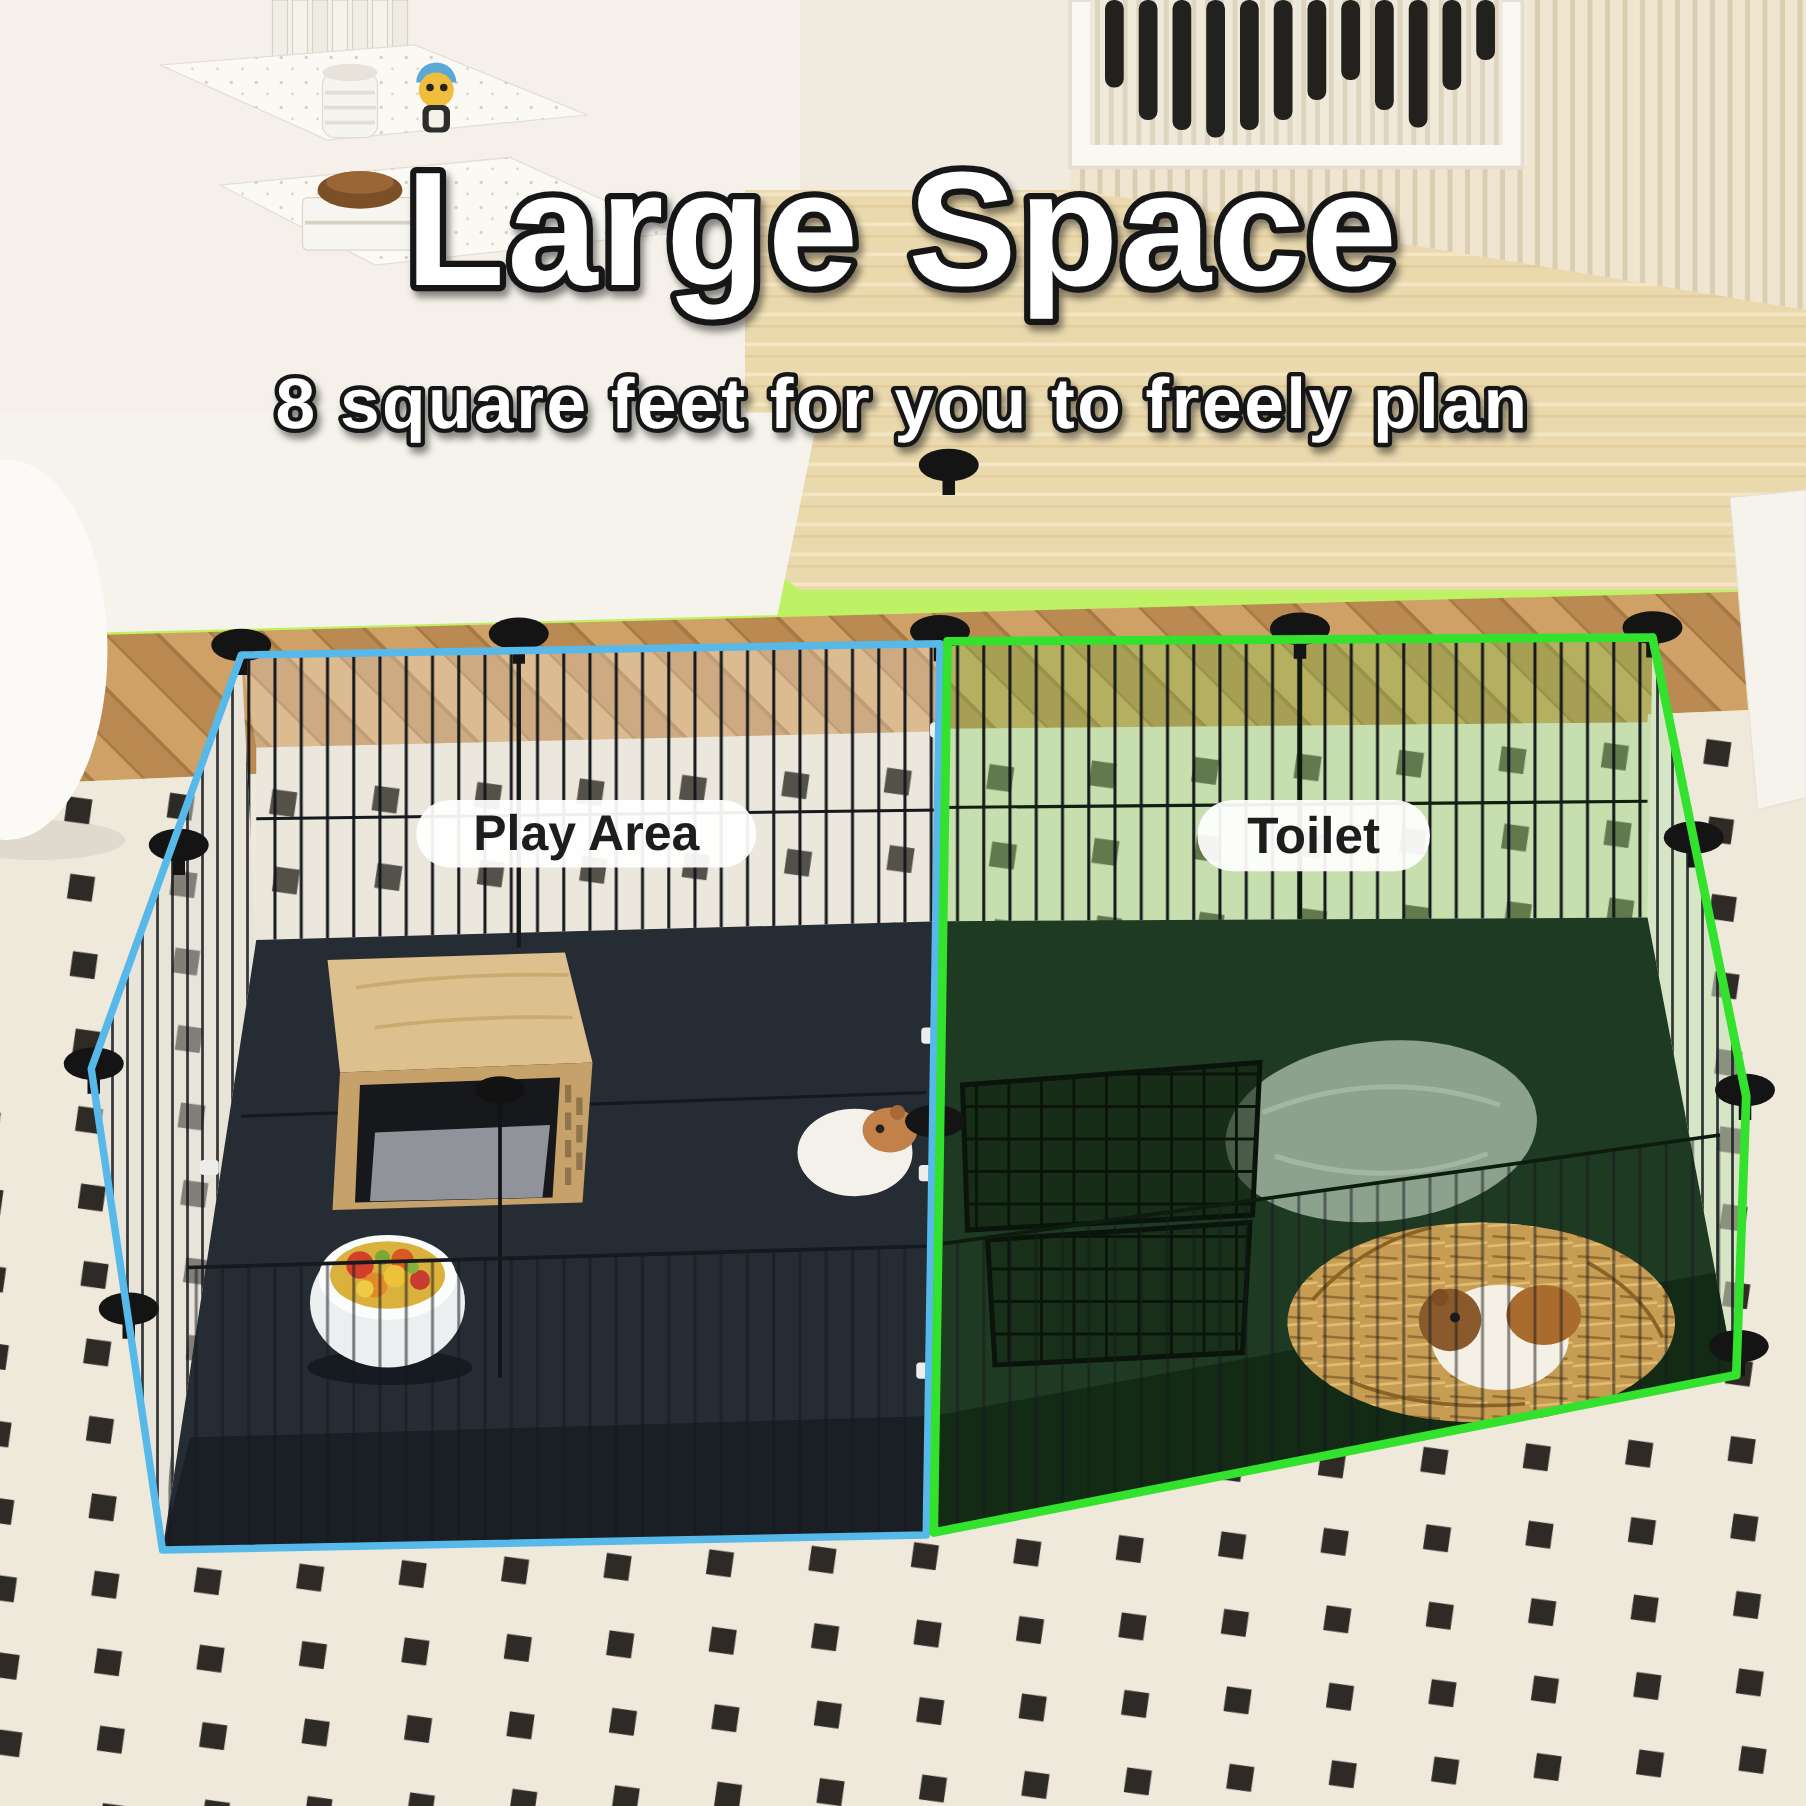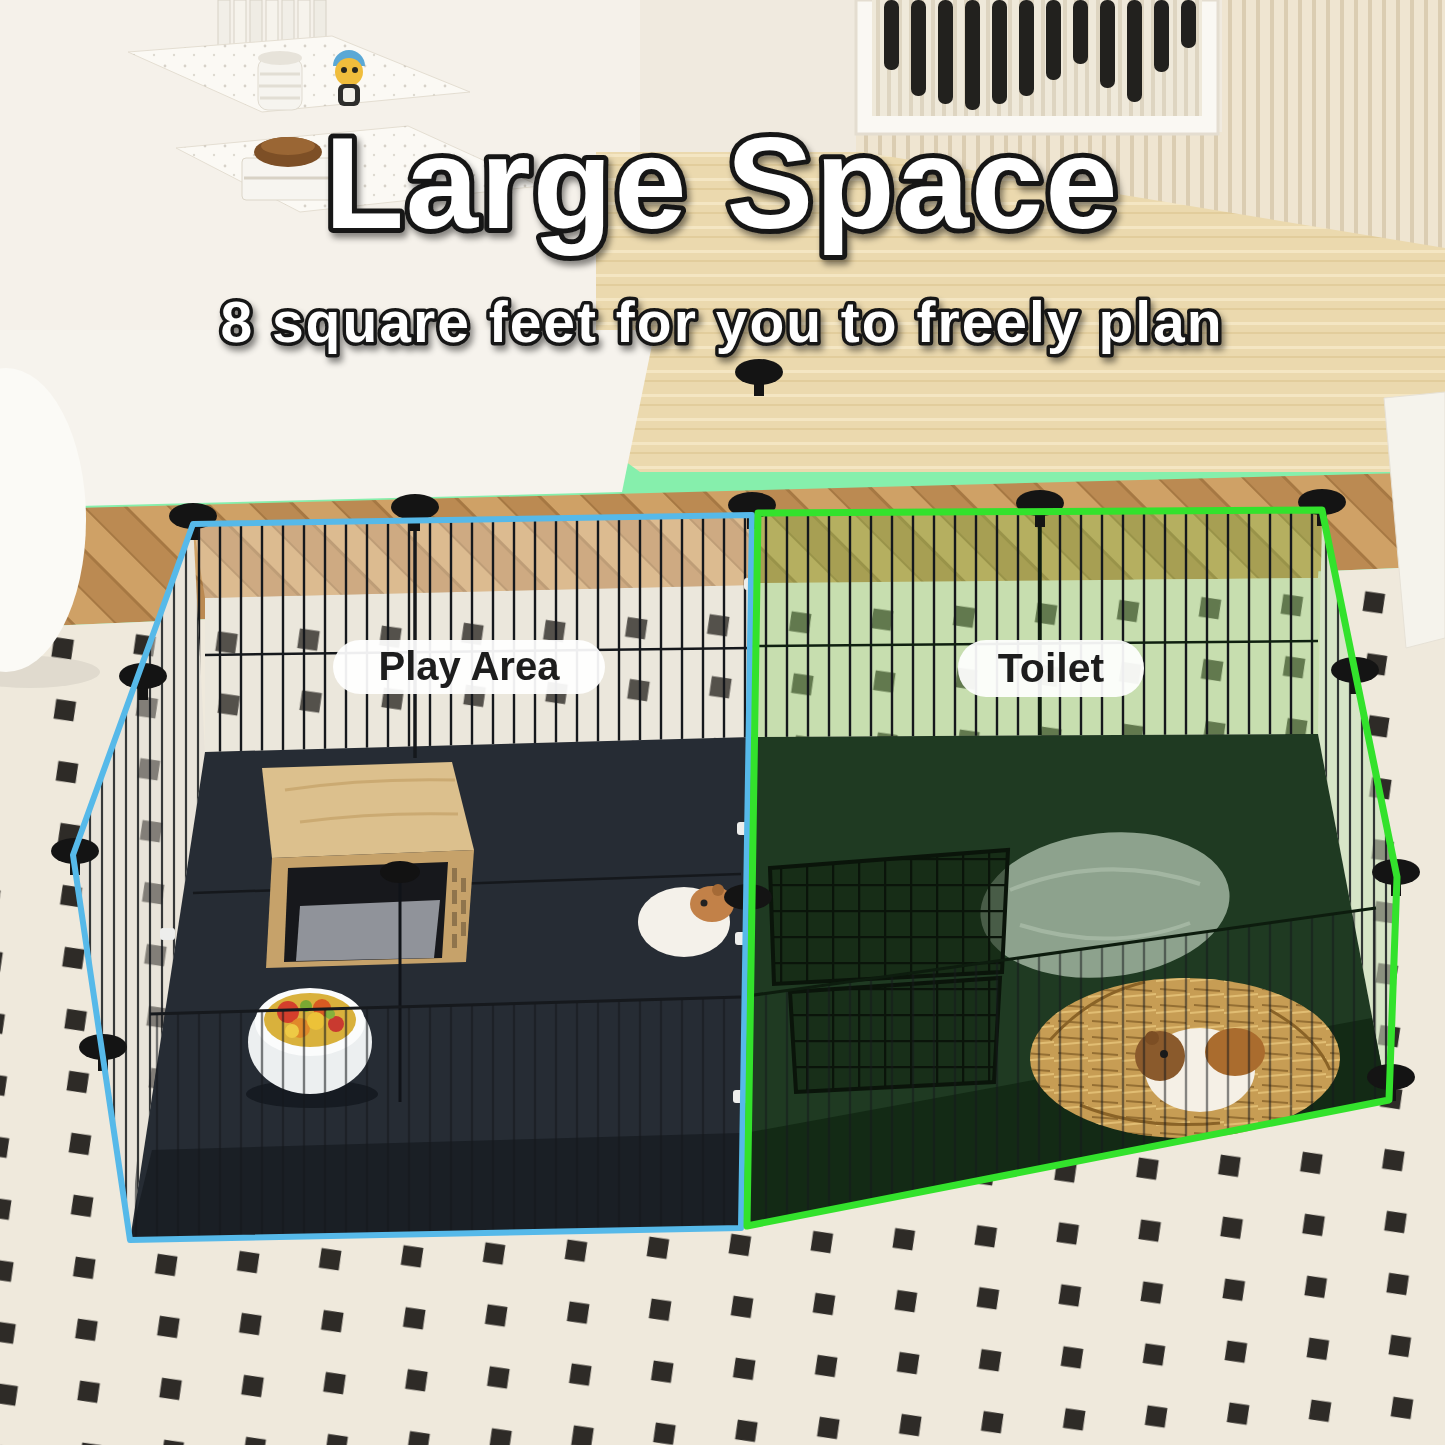--- a/index.html
+++ b/index.html
@@ -1,17 +1,17 @@
 <!DOCTYPE html>
 <html><head>
 <meta charset="utf-8">
 <style>
   html,body{margin:0;padding:0;background:#ddd;}
   #stage{position:relative;width:1445px;height:1445px;overflow:hidden;
-         font-family:"Liberation Sans","DejaVu Sans",sans-serif;background:#86efac;}
+         font-family:"Liberation Sans","DejaVu Sans",sans-serif;background:#bef264;}
   #scene{position:absolute;left:0;top:0;width:1445px;height:1445px;display:block;}
   text{font-family:"Liberation Sans","DejaVu Sans",sans-serif;}
   .title-text{font-weight:bold;letter-spacing:2px;}
   .pill-text{font-weight:bold;}
 </style>
 </head>
 <body>
 
 <div id="stage">
 <svg id="scene" viewBox="0 0 1445 1445">

